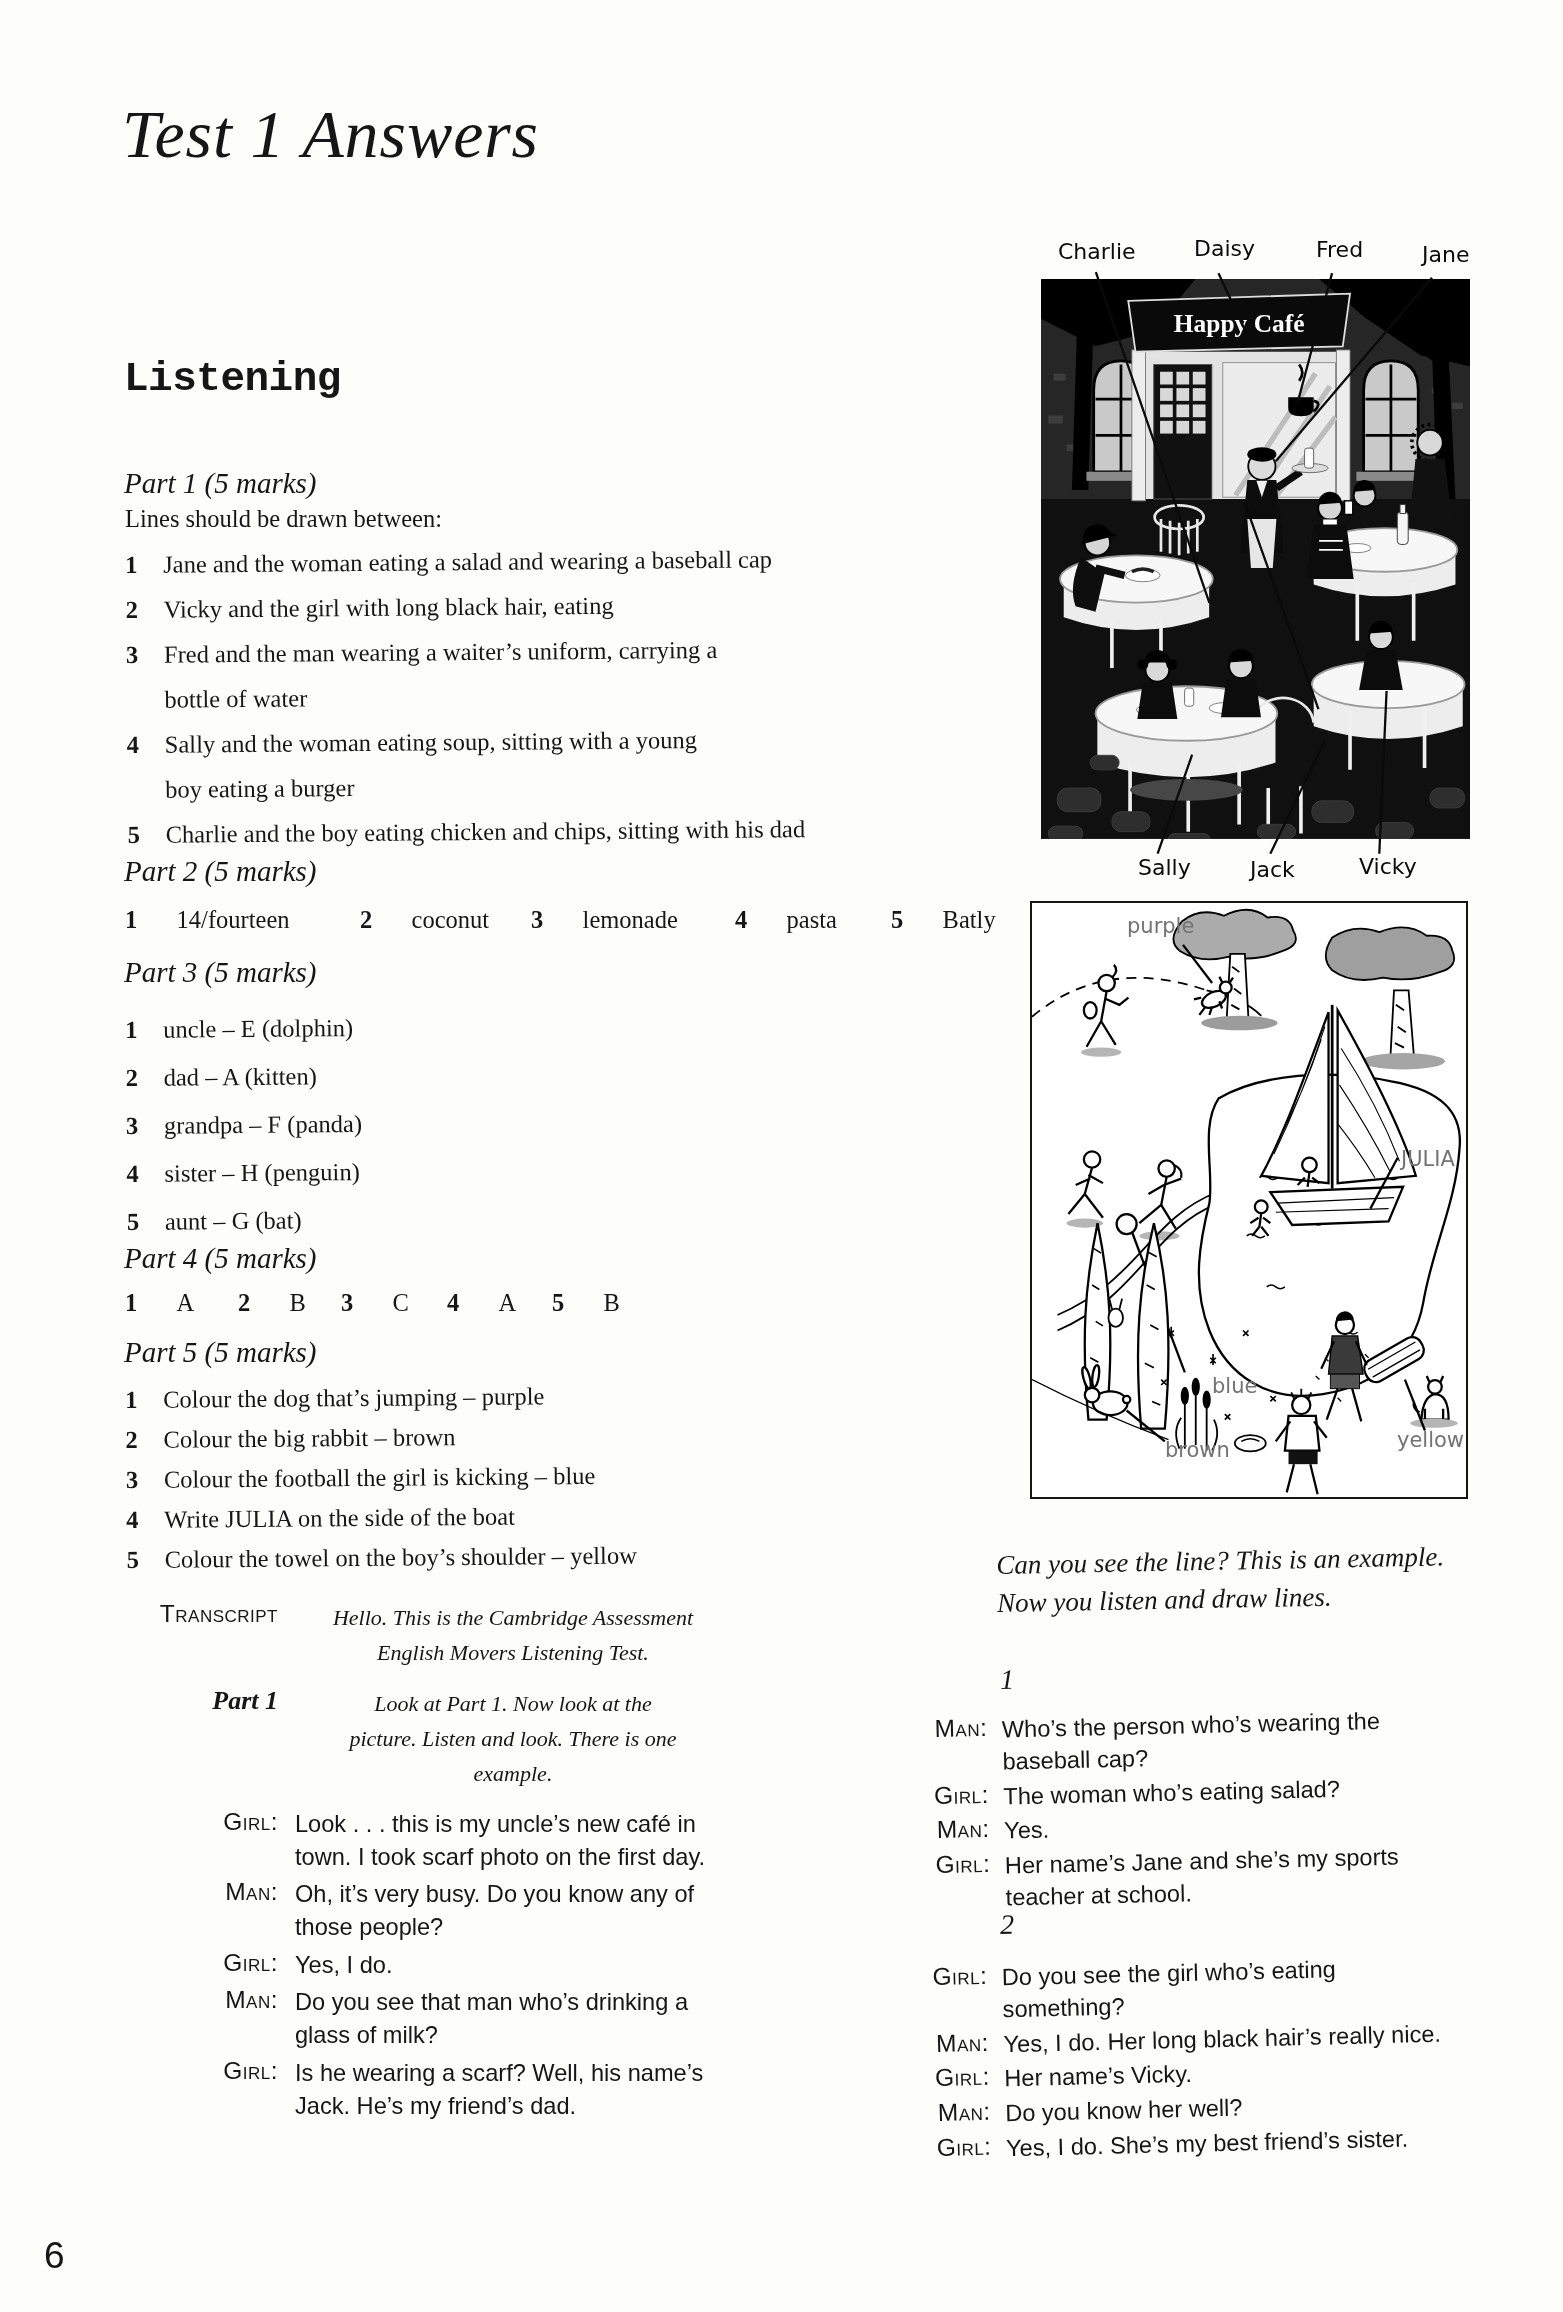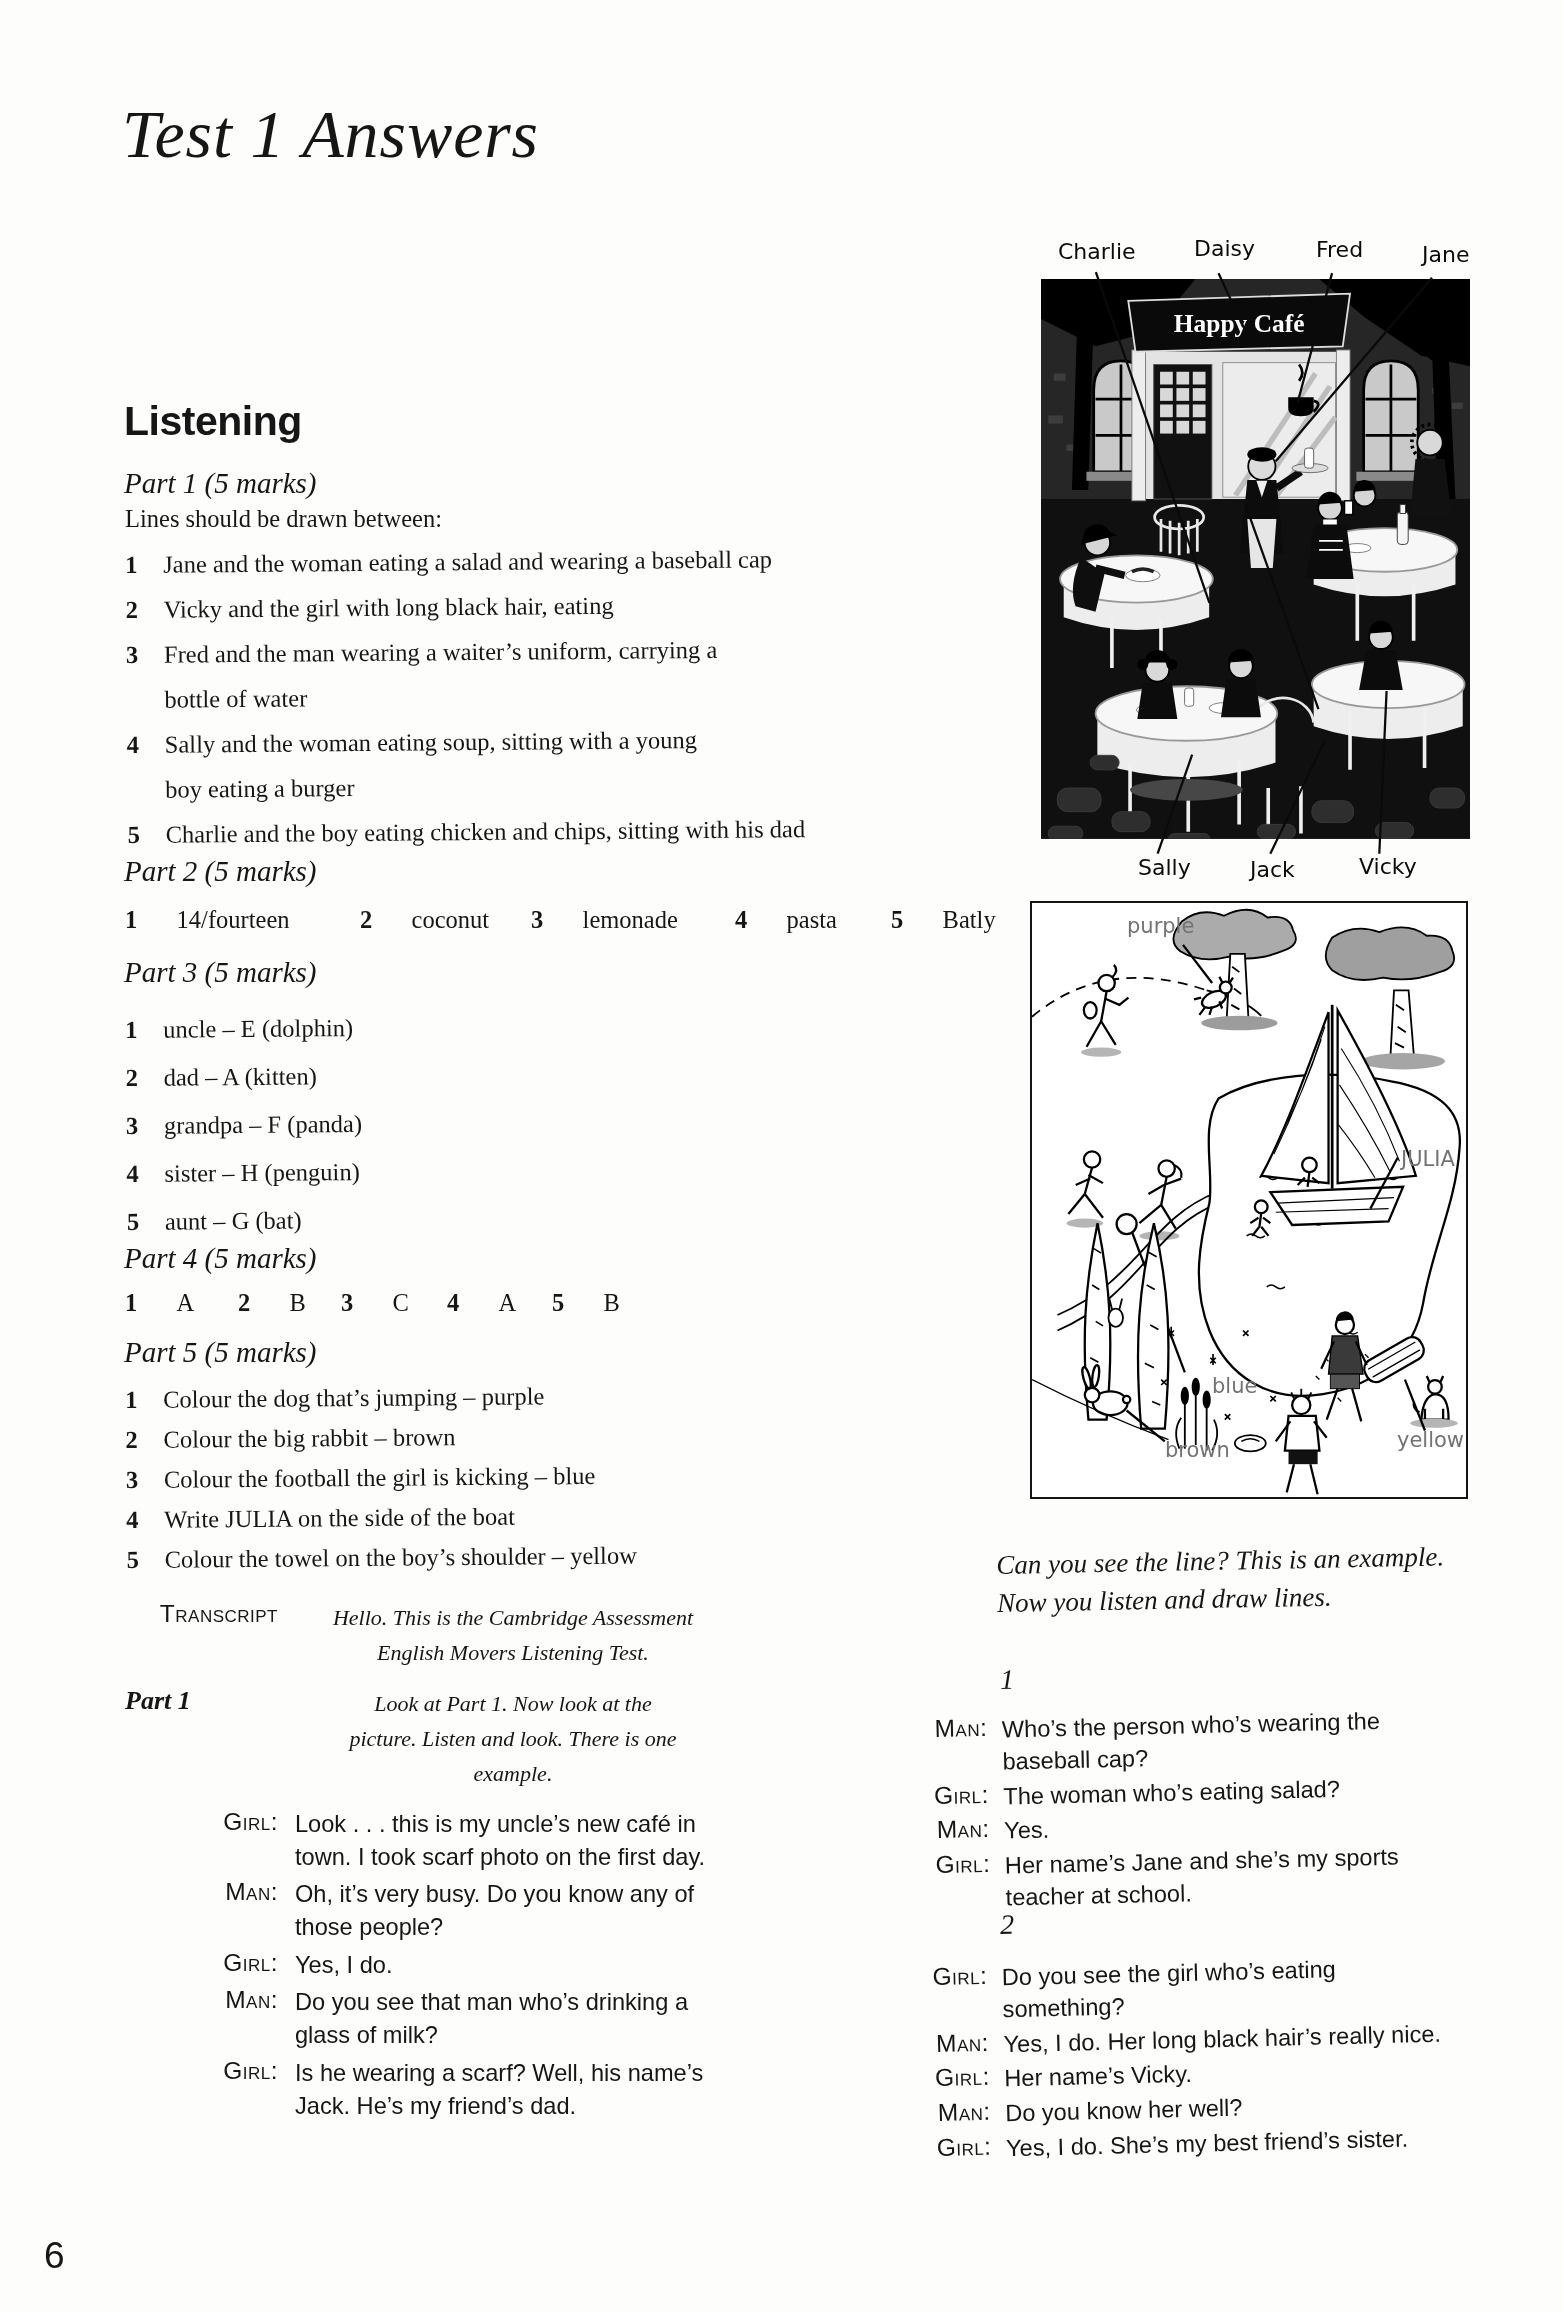--- a/index.html
+++ b/index.html
@@ -3,41 +3,41 @@
 <meta charset="utf-8">
 <style>
   html,body{margin:0;padding:0;background:#e8e8e4;}
   .page{
     position:relative;width:1564px;height:2313px;margin:0 auto;
     background:#fdfdfb;color:#161616;overflow:hidden;
     font-family:"Liberation Serif", serif;
   }
   
   .title{position:absolute;left:122px;top:95px;font-size:68px;font-style:italic;letter-spacing:0.9px;}
-  .h-listening{position:absolute;left:124px;top:398px;font-family:Liberation Sans, sans-serif;font-weight:bold;font-size:41px;letter-spacing:-0.5px;}
+  .h-listening{position:absolute;left:124px;top:356px;font-family:Liberation Mono, monospace;font-weight:bold;font-size:41px;letter-spacing:-0.5px;}
   .part-head{position:absolute;left:124px;font-style:italic;font-size:29px;}
   
   .intro-line{position:absolute;left:125px;top:505px;font-size:24.5px;}
   .ans-list{position:absolute;left:125px;width:727px;transform:rotate(-0.5deg);transform-origin:left top;}
   .ans-row{display:flex;font-size:24.5px;}
   .ans-num{width:38px;font-weight:bold;flex:0 0 38px;}
   .ans-text{white-space:pre-line;}
   .lh50 .ans-row{line-height:45px;}
   .lh53 .ans-row{line-height:48px;}
   .lh44 .ans-row{line-height:40px;}
   .inline-row{position:absolute;left:125px;height:36px;font-size:24.5px;}
   .inline-item{position:absolute;top:0;display:flex;}
   .inline-item .ans-num{width:auto;margin-right:13.6px;}
   
   .transcript{position:absolute;left:125px;top:1600px;width:636px;}
   .t-row{display:grid;grid-template-columns:153px 436px;column-gap:33px;margin-bottom:4.5px;gap:17px;}
   .t-row.gap{margin-bottom:16.4px;}
   .sc-sans{font-family:"Liberation Sans",sans-serif;font-variant:small-caps;font-size:24.5px;letter-spacing:0.5px;}
   .t-label{text-align:right;}
-  .t-part-label{font-style:italic;font-weight:bold;font-size:26px;text-align:left;}
+  .t-part-label{font-style:italic;font-weight:bold;font-size:26px;text-align:right;}
   .t-italic{font-style:italic;font-size:22px;line-height:35px;white-space:pre-line;text-align:center;}
   .t-dialog{font-family:"Liberation Sans",sans-serif;font-size:23.6px;line-height:33px;white-space:pre-line;}
   
   .note-example{position:absolute;left:996px;top:1546px;width:564px;font-style:italic;font-size:27px;line-height:38px;white-space:pre-line;transform:rotate(-1.1deg);transform-origin:left top;}
   .sec-num{position:absolute;left:1000px;font-style:italic;font-size:28px;transform:rotate(-1deg);}
   .dlg{position:absolute;left:894px;width:664px;transform-origin:left top;}
   .dlg-row{display:grid;grid-template-columns:93px 549px;column-gap:14.5px;margin-bottom:2.7px;}
   .dlg .t-dialog{line-height:32px;}
   
   .fig-cafe{position:absolute;left:1005px;top:230px;width:556px;height:675px;}

